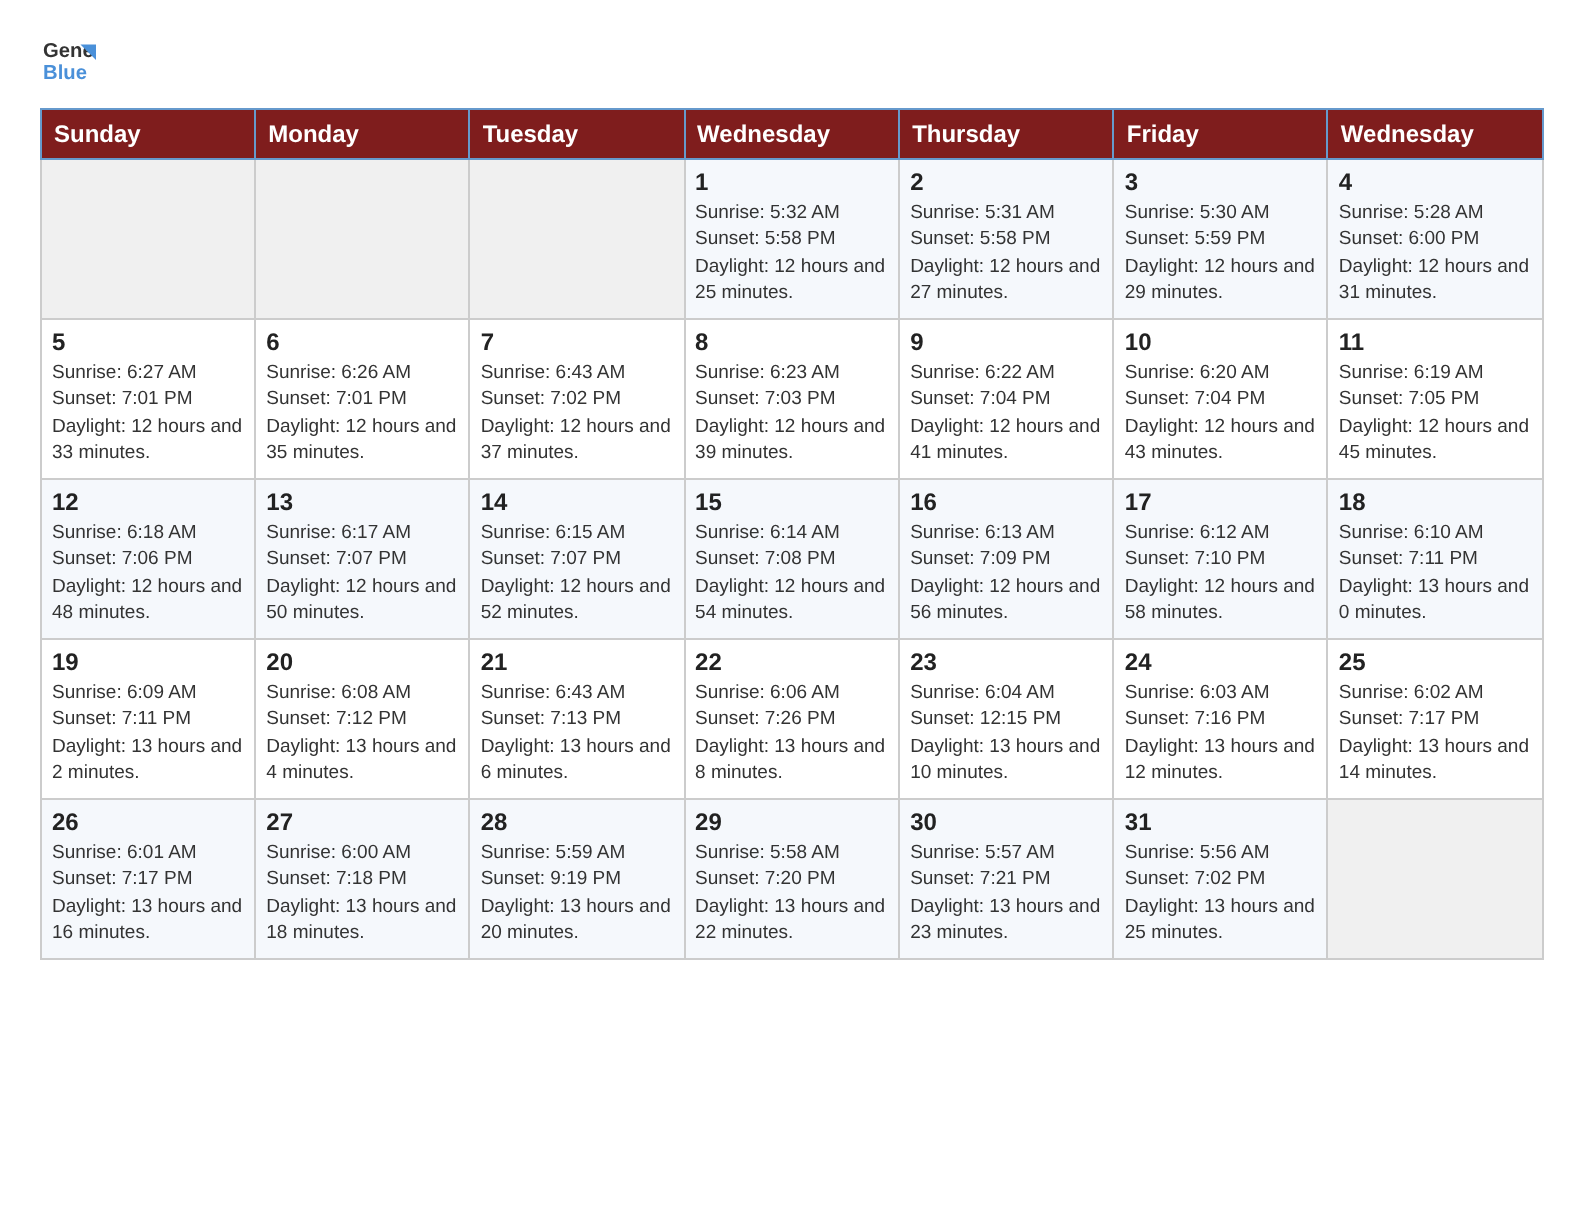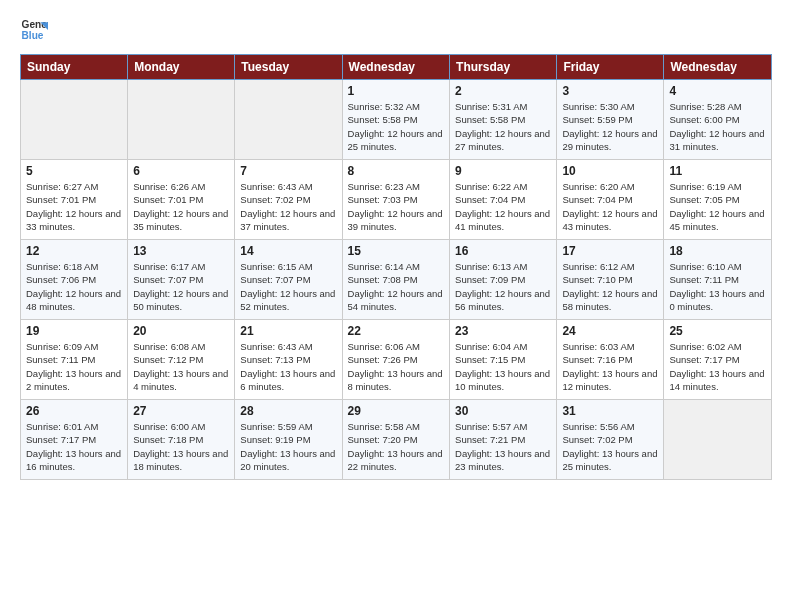--- a/index.html
+++ b/index.html
@@ -288,21 +288,21 @@
           <td>
             <span class="day-number">22</span>
             <div class="day-info">Sunrise: 6:06 AM
 Sunset: 7:26 PM
 Daylight: 13 hours
 and 8 minutes.</div>
           </td>
           <td>
             <span class="day-number">23</span>
             <div class="day-info">Sunrise: 6:04 AM
-Sunset: 7:15 PM
+Sunset: 12:15 PM
 Daylight: 13 hours
 and 10 minutes.</div>
           </td>
           <td>
             <span class="day-number">24</span>
             <div class="day-info">Sunrise: 6:03 AM
 Sunset: 7:16 PM
 Daylight: 13 hours
 and 12 minutes.</div>
           </td>

